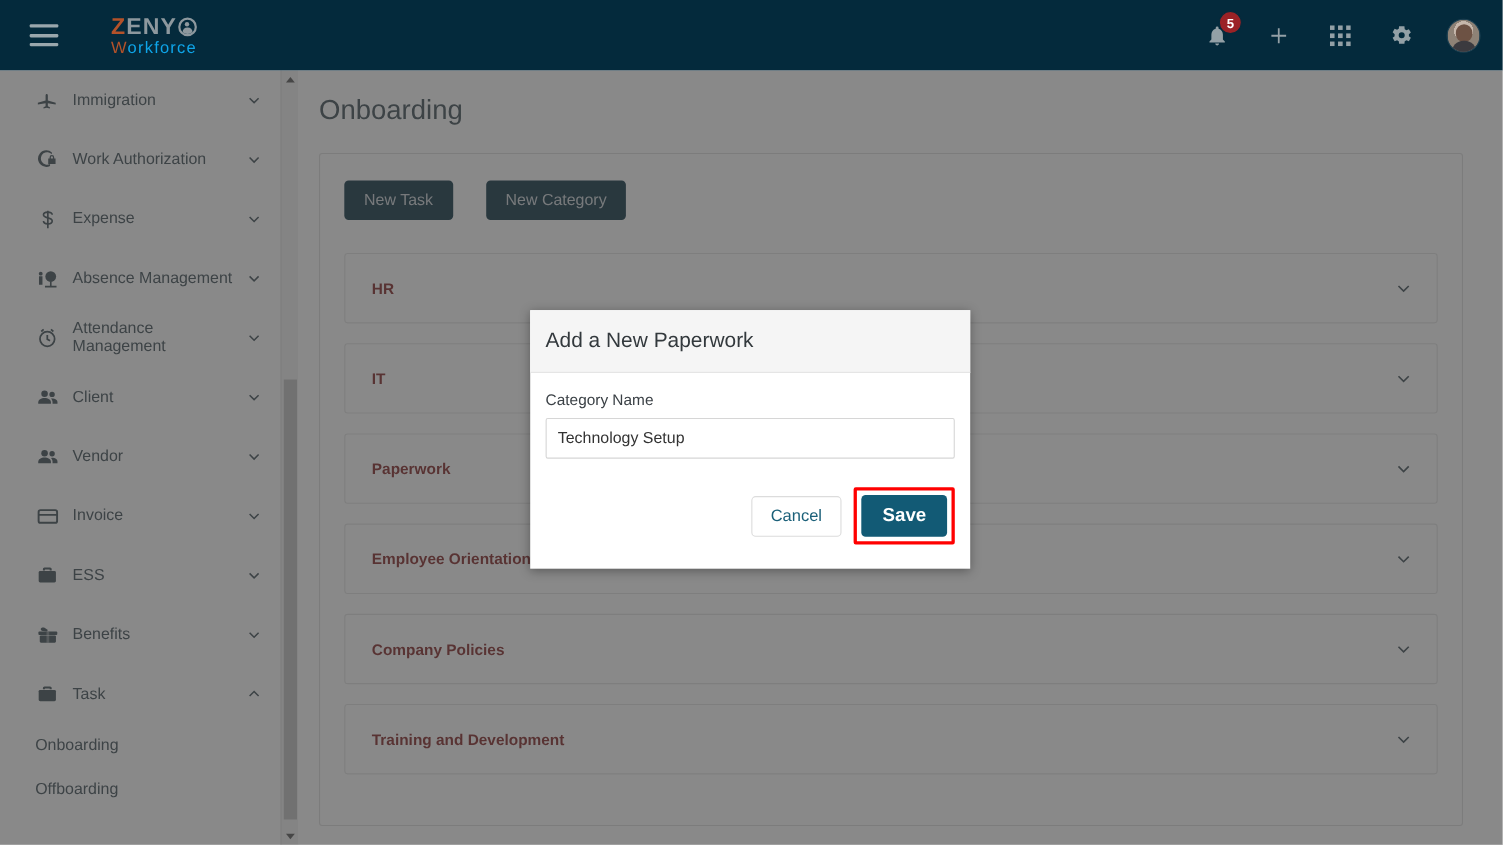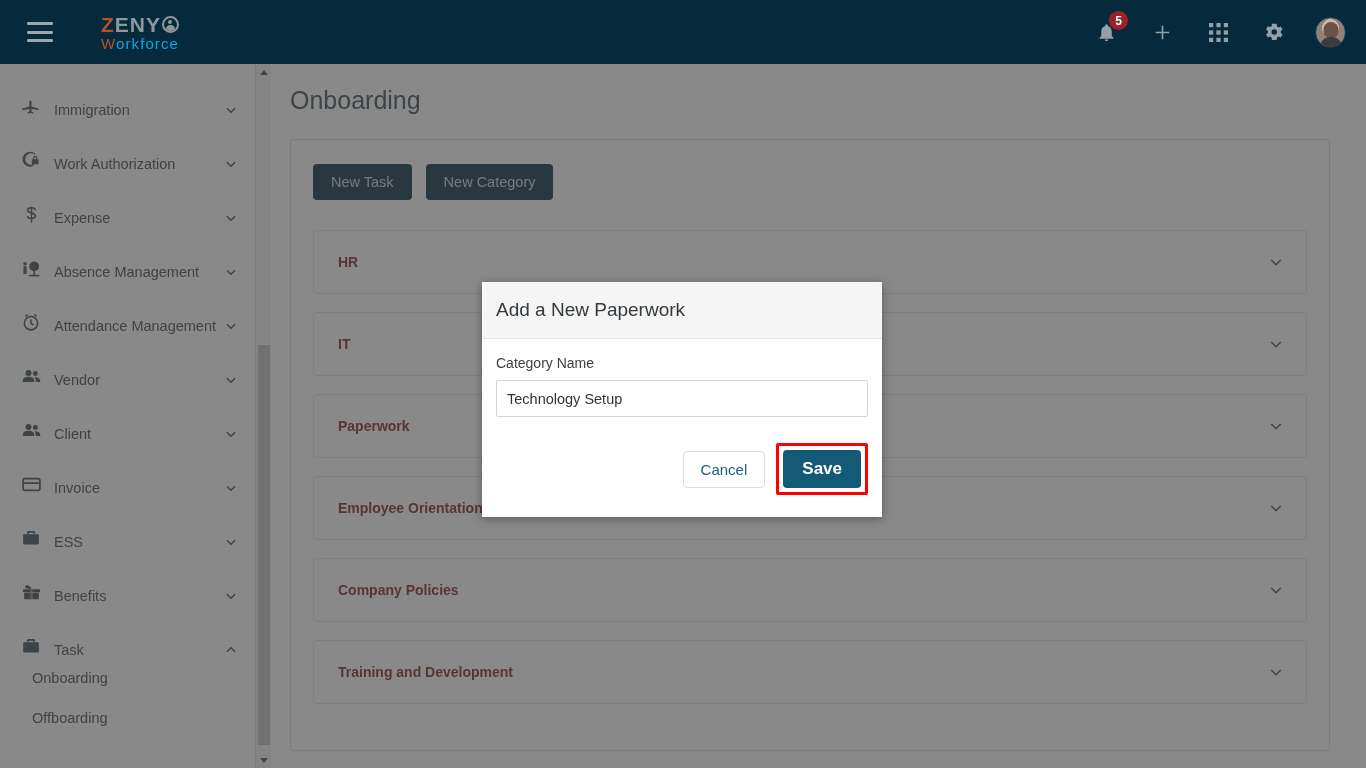--- a/index.html
+++ b/index.html
@@ -86,22 +86,22 @@
 
   
   #sidebar {
     position: absolute; top: 64px; left: 0;
     width: 255px; height: 704px;
     background: #ffffff;
     overflow: hidden;
     z-index: 10;
   }
   .nav-item {
-    height: 54px; display: flex; align-items: flex-end;
-    padding: 0 16px 0 18px; cursor: pointer;
+    height: 54px; display: flex; align-items: center;
+    padding: 0 16px 0 30px; cursor: pointer;
     color: #37474f;
   }
   .nav-icon {
     width: 26px; min-width:26px; height: 24px;
     display:flex; align-items:center; justify-content:center;
     color: #37474f; margin-right: 10px;
   }
   .nav-label { font-size: 14.5px; color: #37474f; flex: 1; }
   .nav-chev { width: 16px; height: 16px; color: #37474f; display:flex; align-items:center; justify-content:center; }
   .sub-item {
@@ -141,21 +141,21 @@
     padding: 22px 0 0 18px;
   }
   #content-card {
     margin: 24px 36px 0 18px;
     border: 1px solid #dcdcdc;
     border-radius: 3px;
     height: 612px;
     padding: 24px 22px 0 22px;
     background: #fff;
   }
-  #btn-row { display:flex; gap: 14px; margin-bottom: 30px; }
+  #btn-row { display:flex; gap: 30px; margin-bottom: 30px; }
   .primary-btn {
     background: #042a3c; color: #cfd6da;
     border: none; border-radius: 4px;
     font-size: 14.5px; font-family: "Liberation Sans", sans-serif;
     padding: 10px 18px; cursor: pointer;
   }
   .cat-row {
     height: 64px; border: 1px solid #e3e3e3; border-radius: 3px;
     display:flex; align-items:center; justify-content: space-between;
     padding: 0 22px 0 24px; margin-bottom: 18px;
@@ -359,38 +359,38 @@
 
   <div class="nav-item">
     <span class="nav-icon">
       <svg width="21" height="21" viewBox="0 0 24 24" fill="currentColor">
           <circle cx="8.6" cy="8" r="3.4"></circle>
           <circle cx="16.4" cy="8.6" r="2.8"></circle>
           <path d="M2 17c0-3 3-4.6 6.6-4.6S15.2 14 15.2 17v1.4H2z"></path>
           <path d="M16.4 12.8c3 0 5.6 1.4 5.6 3.8v1.8h-5.1v-1.4c0-1.6-.6-3-1.7-4z"></path>
         </svg>
     </span>
-    <span class="nav-label">Vendor</span>
+    <span class="nav-label">Client</span>
     <span class="nav-chev">
       <svg width="14" height="14" viewBox="0 0 24 24" fill="none" stroke="currentColor" stroke-width="2.4">
           <path d="M5 9l7 7 7-7"></path>
         </svg>
     </span>
   </div>
 
   <div class="nav-item">
     <span class="nav-icon">
       <svg width="21" height="21" viewBox="0 0 24 24" fill="currentColor">
           <circle cx="8.6" cy="8" r="3.4"></circle>
           <circle cx="16.4" cy="8.6" r="2.8"></circle>
           <path d="M2 17c0-3 3-4.6 6.6-4.6S15.2 14 15.2 17v1.4H2z"></path>
           <path d="M16.4 12.8c3 0 5.6 1.4 5.6 3.8v1.8h-5.1v-1.4c0-1.6-.6-3-1.7-4z"></path>
         </svg>
     </span>
-    <span class="nav-label">Client</span>
+    <span class="nav-label">Vendor</span>
     <span class="nav-chev">
       <svg width="14" height="14" viewBox="0 0 24 24" fill="none" stroke="currentColor" stroke-width="2.4">
           <path d="M5 9l7 7 7-7"></path>
         </svg>
     </span>
   </div>
 
   <div class="nav-item">
     <span class="nav-icon">
       <svg width="21" height="21" viewBox="0 0 24 24" fill="none" stroke="currentColor" stroke-width="2">

